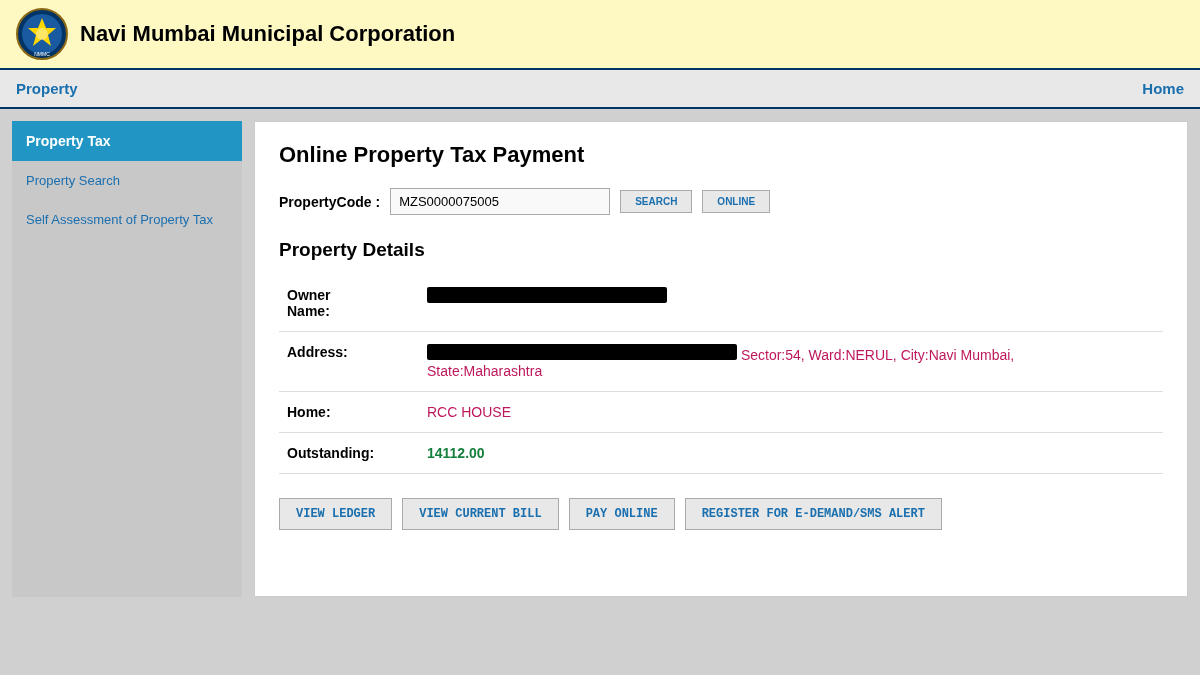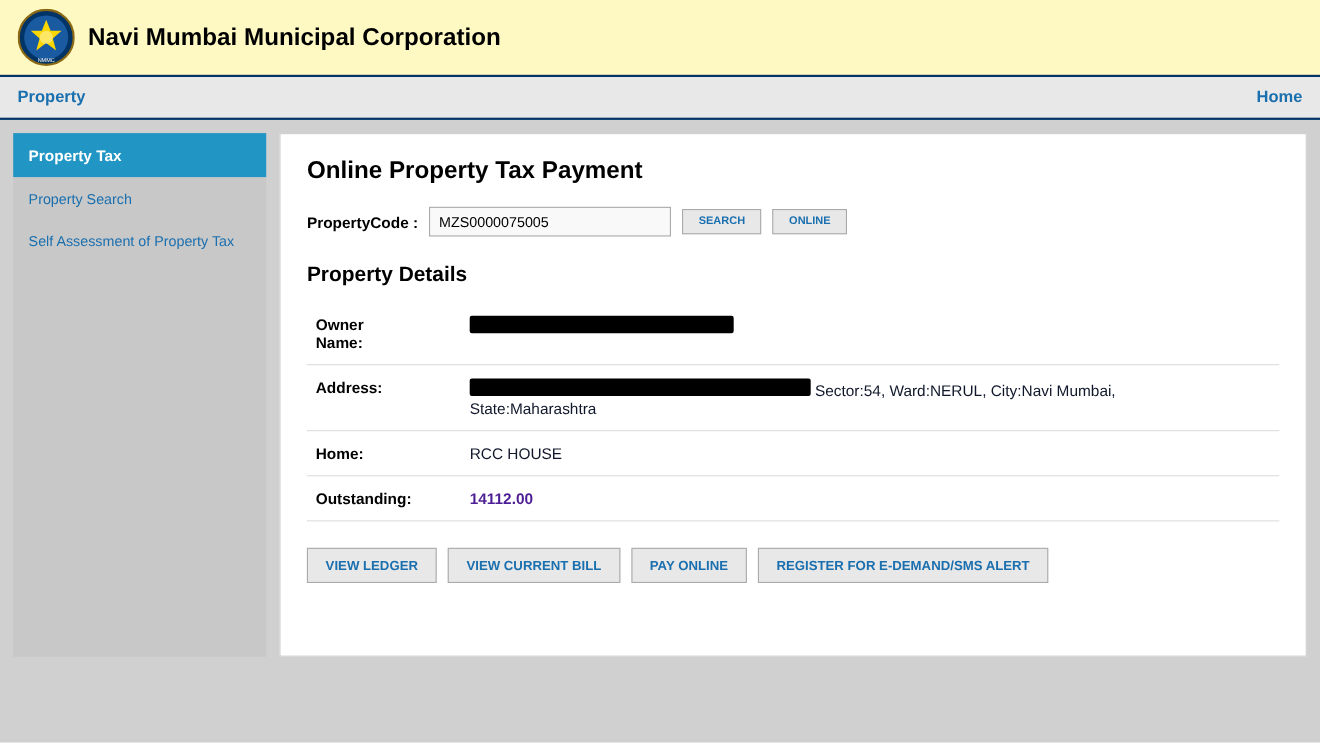--- a/index.html
+++ b/index.html
@@ -144,24 +144,24 @@
       vertical-align: top;
     }
     .detail-label {
       font-weight: bold;
       color: #000;
       width: 140px;
       white-space: nowrap;
       margin-left: 36px;
     }
     .detail-value {
-      color: #0f172a;
+      color: #be185d;
     }
     .detail-value.outstanding {
-      color: #4c1d95;
+      color: #15803d;
       font-weight: bold;
     }
     .redacted-bar {
       display: inline-block;
       background: #000;
       height: 16px;
       border-radius: 2px;
     }
 
     
@@ -173,20 +173,21 @@
     }
     .btn-action {
       background: #e8e8e8;
       border: 1px solid #aaa;
       color: #1a6faf;
       font-weight: bold;
       padding: 8px 16px;
       cursor: pointer;
       font-size: 12px;
       text-transform: uppercase;
+      font-family: Liberation Mono, monospace;
     }
   </style>
 </head>
 <body>
 
 <div class="header">
   <div class="header-logo">
     <svg viewBox="0 0 52 52" width="52" height="52">
       <circle cx="26" cy="26" r="25" fill="#003366" stroke="#8B6914" stroke-width="2"></circle>
       <circle cx="26" cy="26" r="20" fill="#1a5aa0"></circle>

